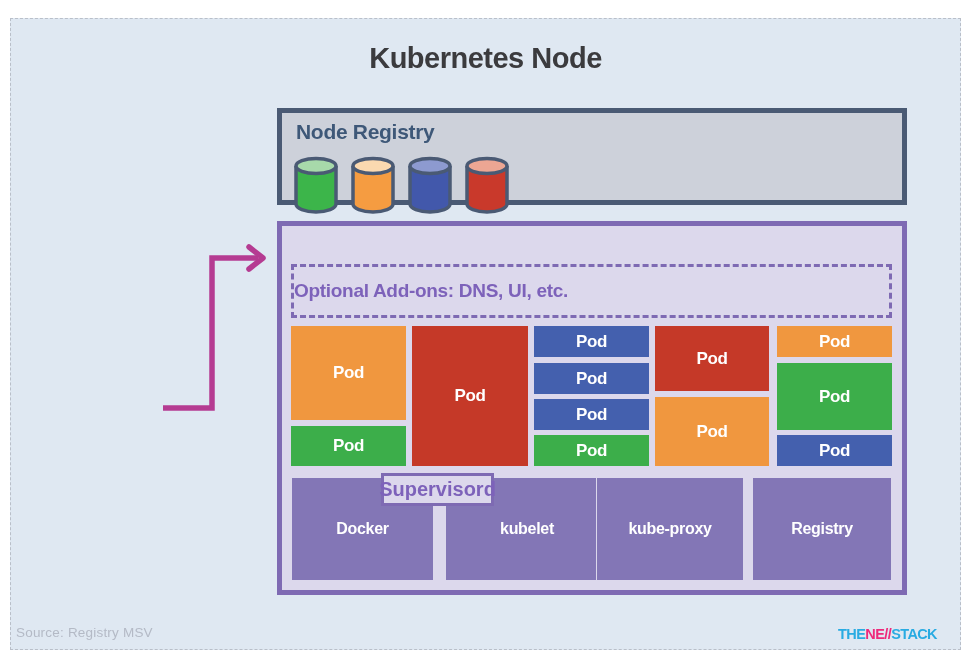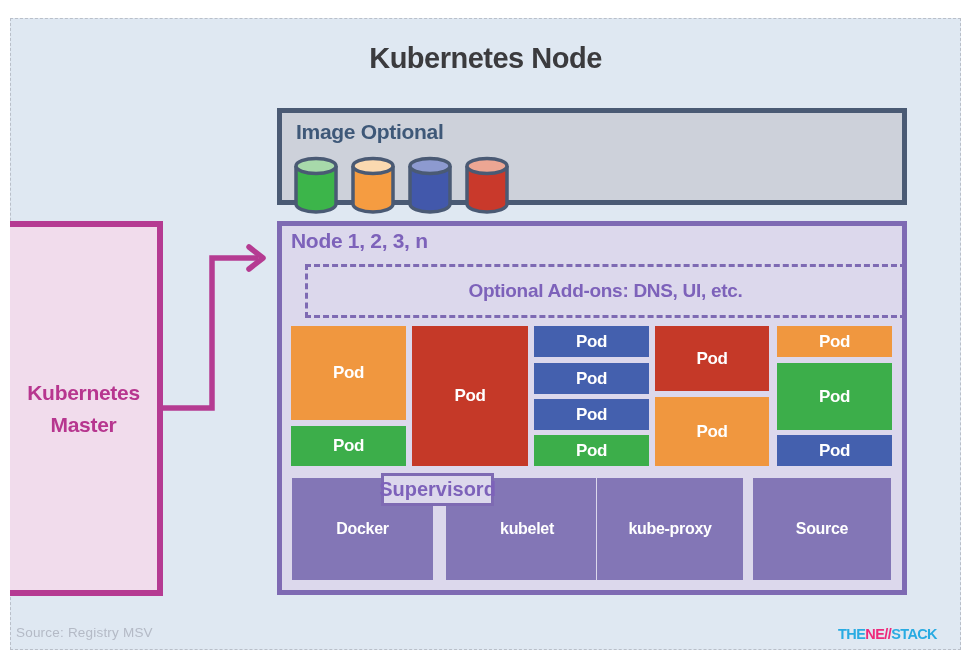--- a/index.html
+++ b/index.html
@@ -29,23 +29,23 @@
   .node-box{
     position:absolute; left:277px; top:213px; width:630px; height:374px;
     box-sizing:border-box; background:var(--node-fill);
     border:5px solid var(--node-border);
   }
   .node-label{
     position:absolute; left:291px; top:221px; font-size:21px; font-weight:bold;
     letter-spacing:-0.3px; color:var(--node-text); z-index:2;
   }
   .addons-box{
-    position:absolute; left:305px; top:256px; width:601px; height:54px;
+    position:absolute; left:291px; top:256px; width:601px; height:54px;
     box-sizing:border-box; border:3px dashed var(--node-border);
-    display:flex; align-items:center; justify-content:center; z-index:2;
+    display:flex; align-items:center; z-index:2;
   }
   .addons-label{
     font-size:19px; font-weight:bold; letter-spacing:-0.3px; color:var(--node-text);
   }
   .pod{
     position:absolute; z-index:2; display:flex; align-items:center; justify-content:center;
     color:#ffffff; font-size:17px; font-weight:bold; letter-spacing:-0.3px;
   }
   .component{
     position:absolute; top:470px; height:102px; z-index:2;
@@ -82,21 +82,21 @@
 </style>
 </head>
 <body>
 
 <div class="page">
   <div class="canvas"></div>
 
   <div class="diagram-title">Kubernetes Node</div>
 
   <div class="registry-box">
-    <div class="registry-label">Image Optional</div>
+    <div class="registry-label">Node Registry</div>
   </div>
   <div id="cylinder-layer">
       <svg width="48" height="59" viewBox="0 0 48 59" class="cyl" style="left: 292px; top: 148px;">
         <path d="M4 10 v38 a20 8 0 0 0 40 0 v-38" fill="#3cb54a" stroke="#4a5a74" stroke-width="3.5"></path>
         <ellipse cx="24" cy="10" rx="20" ry="7.5" fill="#a7d9aa" stroke="#4a5a74" stroke-width="3.5"></ellipse>
       </svg>
       <svg width="48" height="59" viewBox="0 0 48 59" class="cyl" style="left: 349px; top: 148px;">
         <path d="M4 10 v38 a20 8 0 0 0 40 0 v-38" fill="#f59c41" stroke="#4a5a74" stroke-width="3.5"></path>
         <ellipse cx="24" cy="10" rx="20" ry="7.5" fill="#fbd9b0" stroke="#4a5a74" stroke-width="3.5"></ellipse>
       </svg>
@@ -104,21 +104,20 @@
         <path d="M4 10 v38 a20 8 0 0 0 40 0 v-38" fill="#4258ab" stroke="#4a5a74" stroke-width="3.5"></path>
         <ellipse cx="24" cy="10" rx="20" ry="7.5" fill="#8d9ad0" stroke="#4a5a74" stroke-width="3.5"></ellipse>
       </svg>
       <svg width="48" height="59" viewBox="0 0 48 59" class="cyl" style="left: 463px; top: 148px;">
         <path d="M4 10 v38 a20 8 0 0 0 40 0 v-38" fill="#c9392b" stroke="#4a5a74" stroke-width="3.5"></path>
         <ellipse cx="24" cy="10" rx="20" ry="7.5" fill="#eca693" stroke="#4a5a74" stroke-width="3.5"></ellipse>
       </svg>
     </div>
 
   <div class="node-box"></div>
-  <div class="node-label">Node 1, 2, 3, n</div>
   <div class="addons-box">
     <div class="addons-label">Optional Add-ons: DNS, UI, etc.</div>
   </div>
 
   <div id="pod-layer">
       <div class="pod" style="left: 291px; top: 318px; width: 115px; height: 94px; background: rgb(240, 151, 63);">Pod</div>
       <div class="pod" style="left: 291px; top: 418px; width: 115px; height: 40px; background: rgb(60, 174, 74);">Pod</div>
       <div class="pod" style="left: 412px; top: 318px; width: 116px; height: 140px; background: rgb(197, 57, 40);">Pod</div>
       <div class="pod" style="left: 534px; top: 318px; width: 115px; height: 31px; background: rgb(68, 96, 174);">Pod</div>
       <div class="pod" style="left: 534px; top: 355px; width: 115px; height: 31px; background: rgb(68, 96, 174);">Pod</div>
@@ -127,27 +126,24 @@
       <div class="pod" style="left: 655px; top: 318px; width: 114px; height: 65px; background: rgb(197, 57, 40);">Pod</div>
       <div class="pod" style="left: 655px; top: 389px; width: 114px; height: 69px; background: rgb(240, 151, 63);">Pod</div>
       <div class="pod" style="left: 777px; top: 318px; width: 115px; height: 31px; background: rgb(240, 151, 63);">Pod</div>
       <div class="pod" style="left: 777px; top: 355px; width: 115px; height: 67px; background: rgb(60, 174, 74);">Pod</div>
       <div class="pod" style="left: 777px; top: 427px; width: 115px; height: 31px; background: rgb(68, 96, 174);">Pod</div>
     </div>
   <div id="component-layer">
       <div class="component" style="left: 292px; width: 141px;">Docker</div>
       <div class="component" style="left: 446px; width: 138px; padding-left: 12px;">kubelet</div>
       <div class="component" style="left: 597px; width: 146px;">kube-proxy</div>
-      <div class="component" style="left: 753px; width: 138px;">Source</div>
+      <div class="component" style="left: 753px; width: 138px;">Registry</div>
     </div>
   <div class="supervisor-tab">Supervisord</div>
 
-  <div class="master-box">
-    <div class="master-label">Kubernetes Master</div>
-  </div>
 
   <svg class="arrow-svg" width="971" height="652" viewBox="0 0 971 652">
     <polyline points="163,400 212,400 212,250 258,250" fill="none" style="stroke:var(--master-border)" stroke-width="5.5"></polyline>
     <polyline points="249,239 263,250 249,261" fill="none" style="stroke:var(--master-border)" stroke-width="5.5" stroke-linecap="round" stroke-linejoin="round"></polyline>
   </svg>
 
   <div class="source-note">Source: Registry MSV</div>
   <div class="logo" id="logo"><span class="logo-part" style="color: rgb(41, 171, 226);">THE</span><span class="logo-part" style="color: rgb(238, 42, 123);">NE</span><span class="logo-part" style="color: rgb(238, 42, 123);">//</span><span class="logo-part" style="color: rgb(41, 171, 226);">STACK</span></div>
 </div>
 

